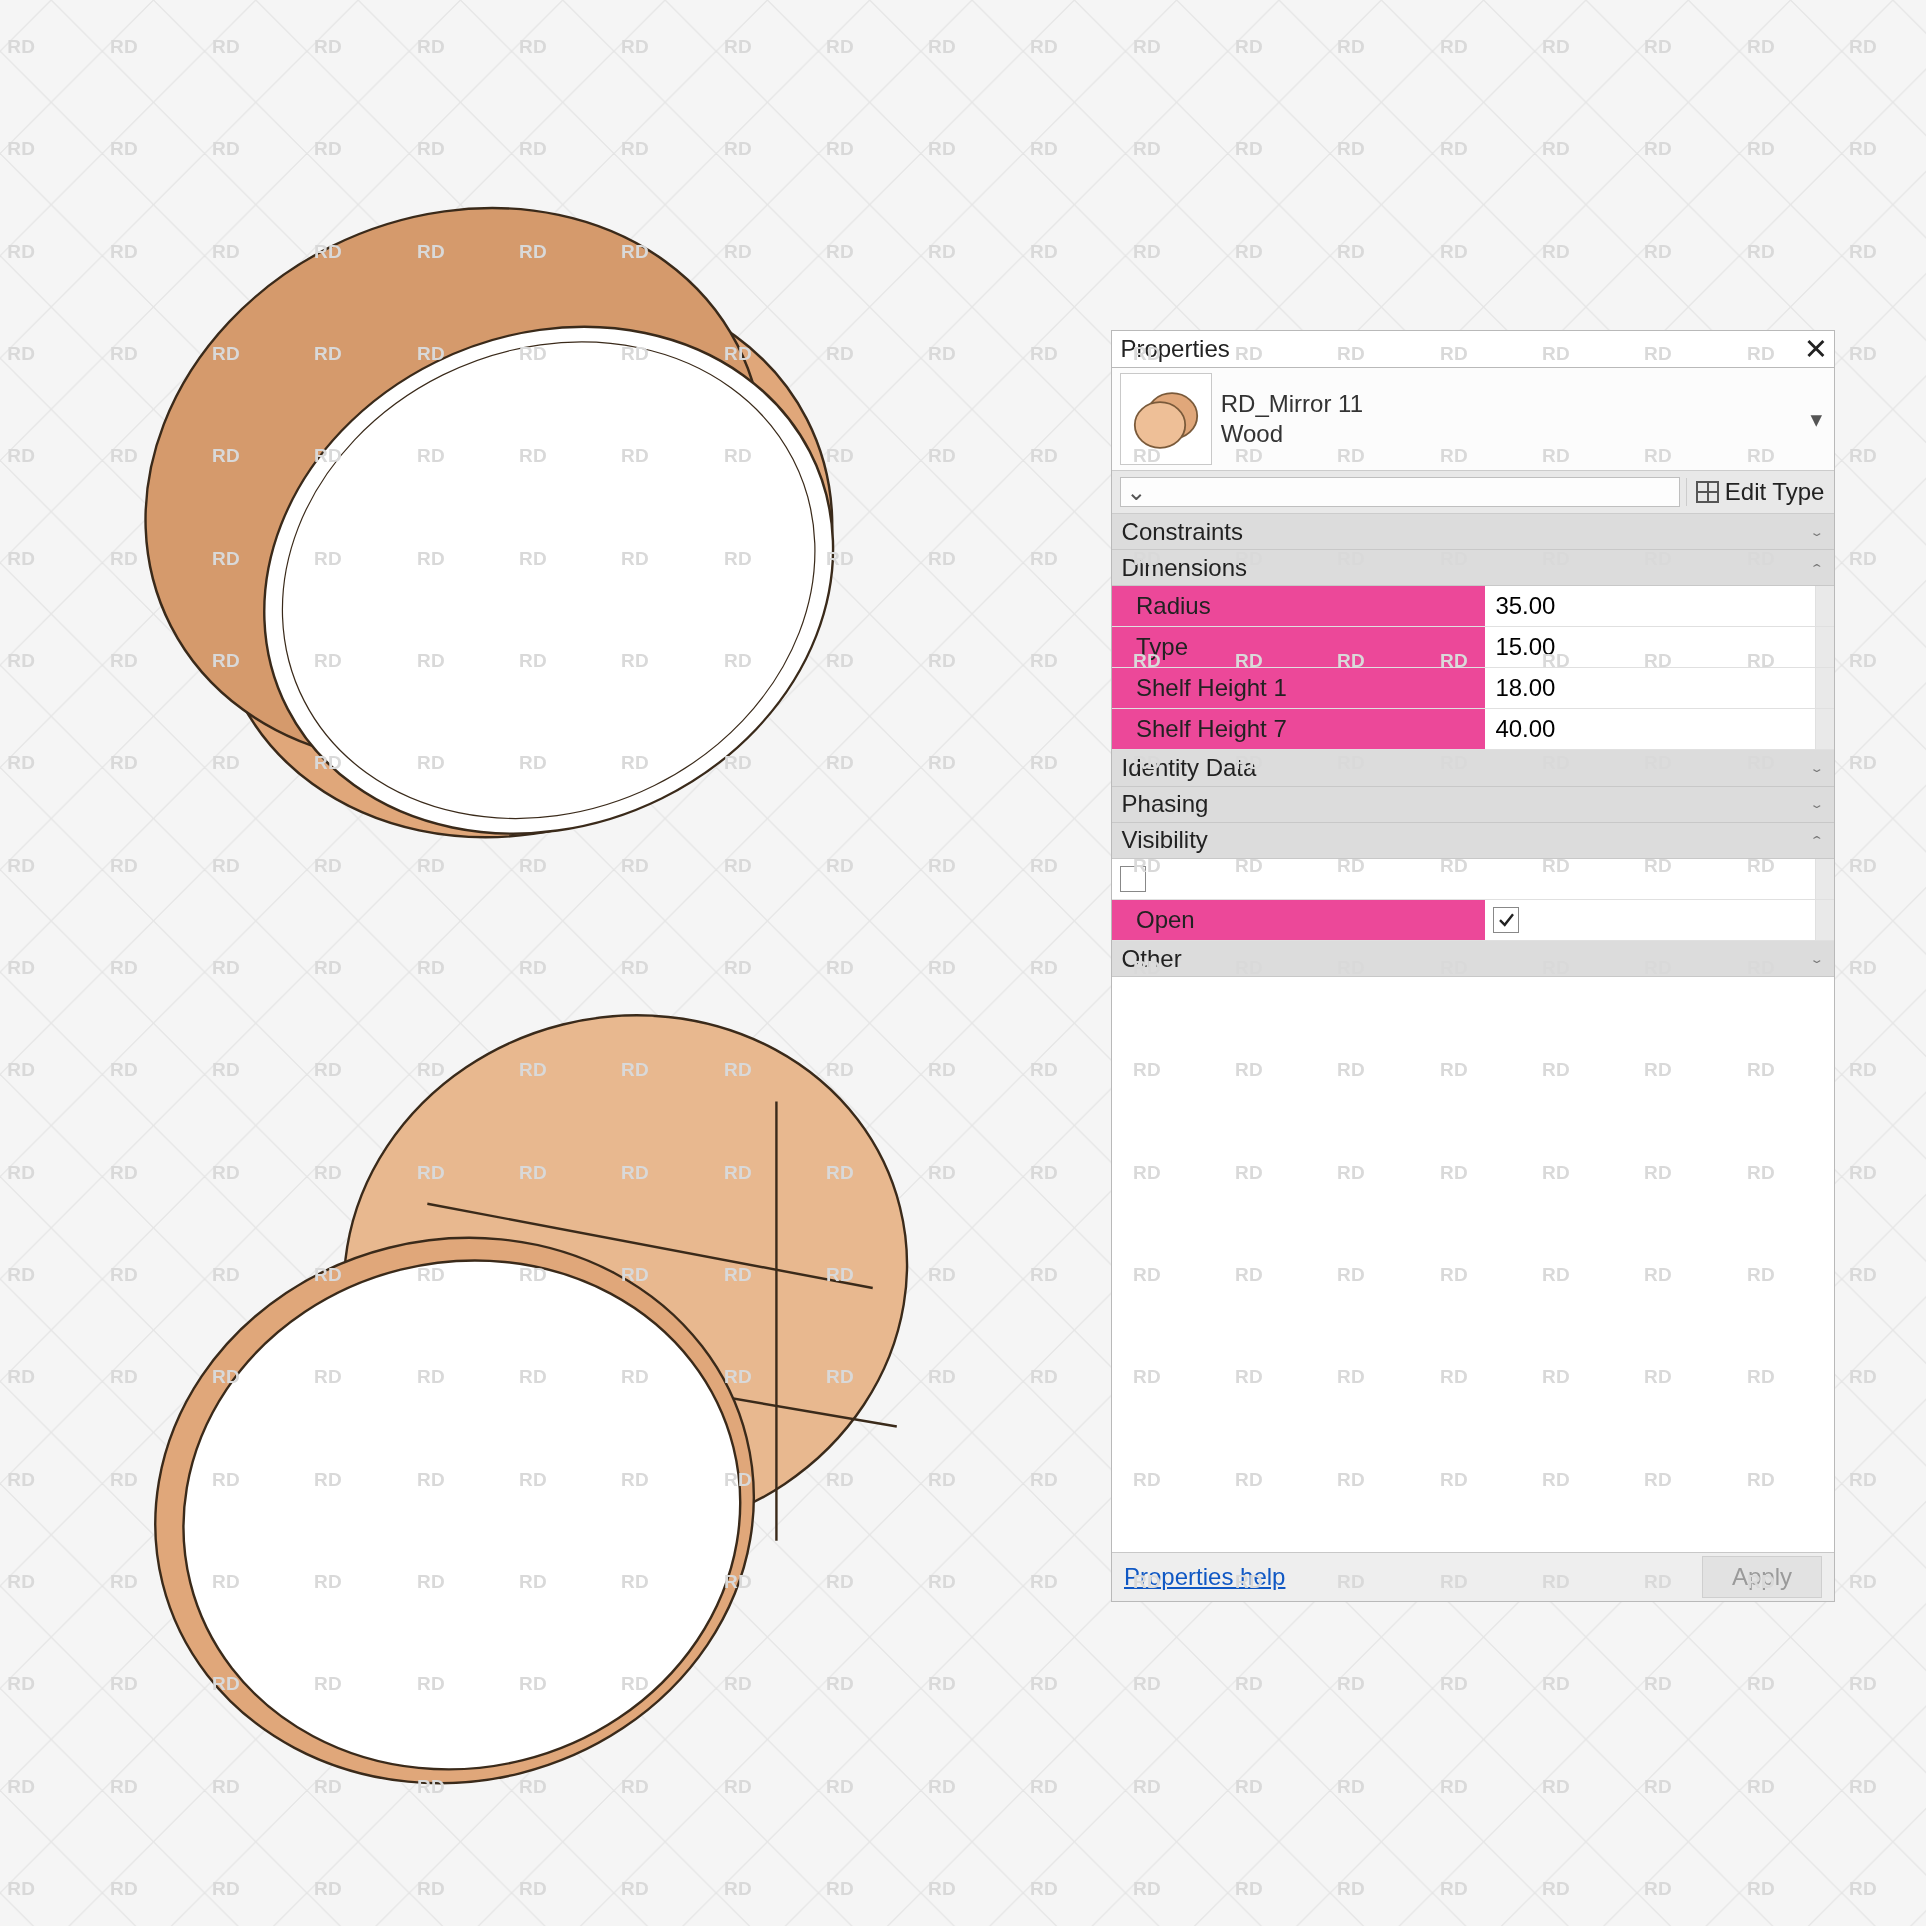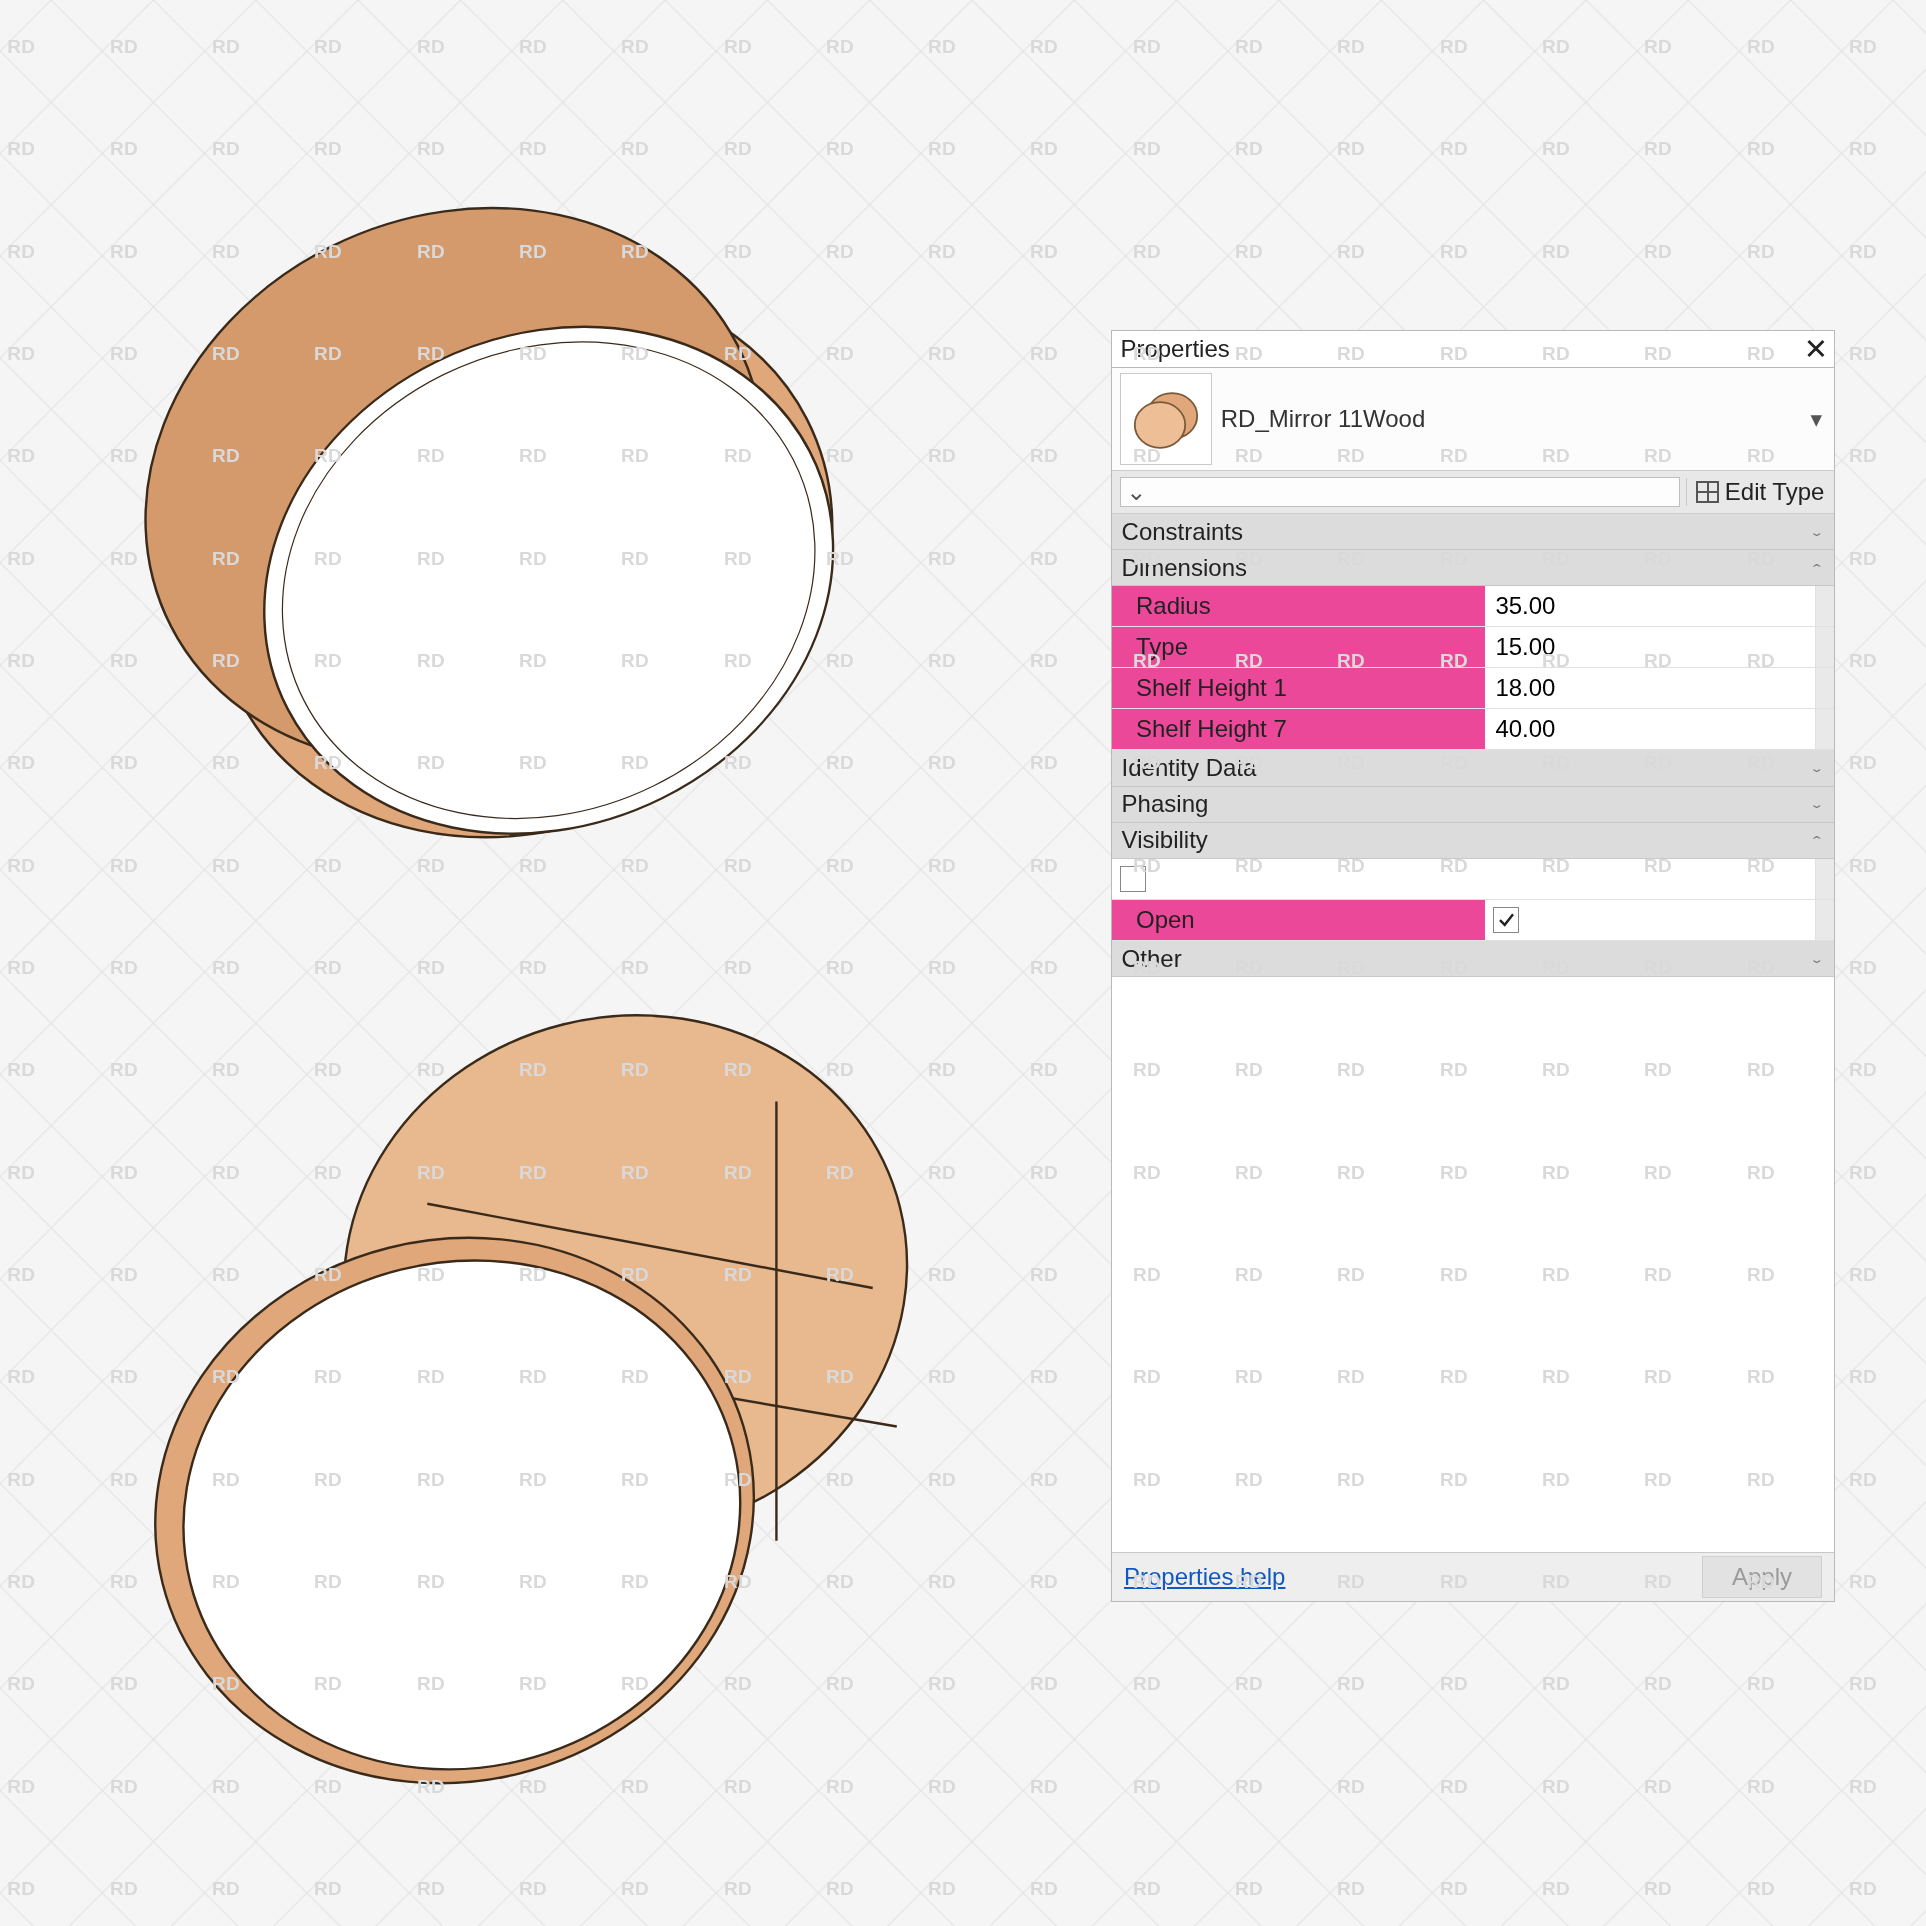--- a/index.html
+++ b/index.html
@@ -7,21 +7,21 @@
 .wm{position:absolute;color:#d9d9d9;font-size:19px;font-weight:600;letter-spacing:0.3px;user-select:none}
 .x{stroke:#e4e4e4;stroke-width:2}
 
 
 .panel{position:absolute;left:1111px;top:330px;width:722px;height:1270px;background:#fff;border:1.8px solid #b9b9b9;display:flex;flex-direction:column;font-size:24px;color:#222}
 .p-title{display:flex;align-items:center;height:36px;border-bottom:1.2px solid #b9b9b9;background:#fff}
 .p-title span{flex:1;padding-left:8.4px;font-size:24px}
 .p-title .close{width:36px;text-align:center;font-size:29px;cursor:pointer}
 .typebar{display:flex;align-items:center;height:102px;background:#fcfcfc}
 .thumb{width:90px;height:90px;margin:4.8px 8.4px;border:1.8px solid #c9c9c9;background:#fff;display:flex;align-items:center;justify-content:center}
-.tlabels{display:flex;line-height:1.25}
+.tlabels{display:flex;flex-direction:column;line-height:1.25}
 .tlabels span{font-size:24px;color:#333}
 .tdd{margin-left:auto;margin-right:12px;font-size:23px;color:#555}
 .selrow{display:flex;align-items:center;height:42px;background:#e8e8e8;border-top:1.2px solid #ccc;border-bottom:1.2px solid #ccc}
 .selrow .sel{flex:1;display:flex;align-items:center;background:#fdfdfd;margin:3.6px 6px 3.6px 8.4px;border:1.2px solid #bfbfbf}
 .selrow .sel span{flex:1;padding:3.6px 6px}
 .selrow .sel .dd{width:30px;text-align:center;color:#555}
 .selrow .edit{display:flex;align-items:center;gap:6px;padding:0 9.6px;border-left:1.2px solid #ccc;cursor:pointer}
 .selrow .edit .ico{width:20.5px;height:20.5px;border:1.8px solid #555;display:grid;grid-template-columns:1fr 1fr;grid-template-rows:1fr 1fr}
 .selrow .edit .ico div{border:0.9px solid #555}
 .cat{background:#dcdcdc;border-bottom:1.2px solid #c8c8c8;padding:3.6px 9.6px;display:flex;align-items:center}

